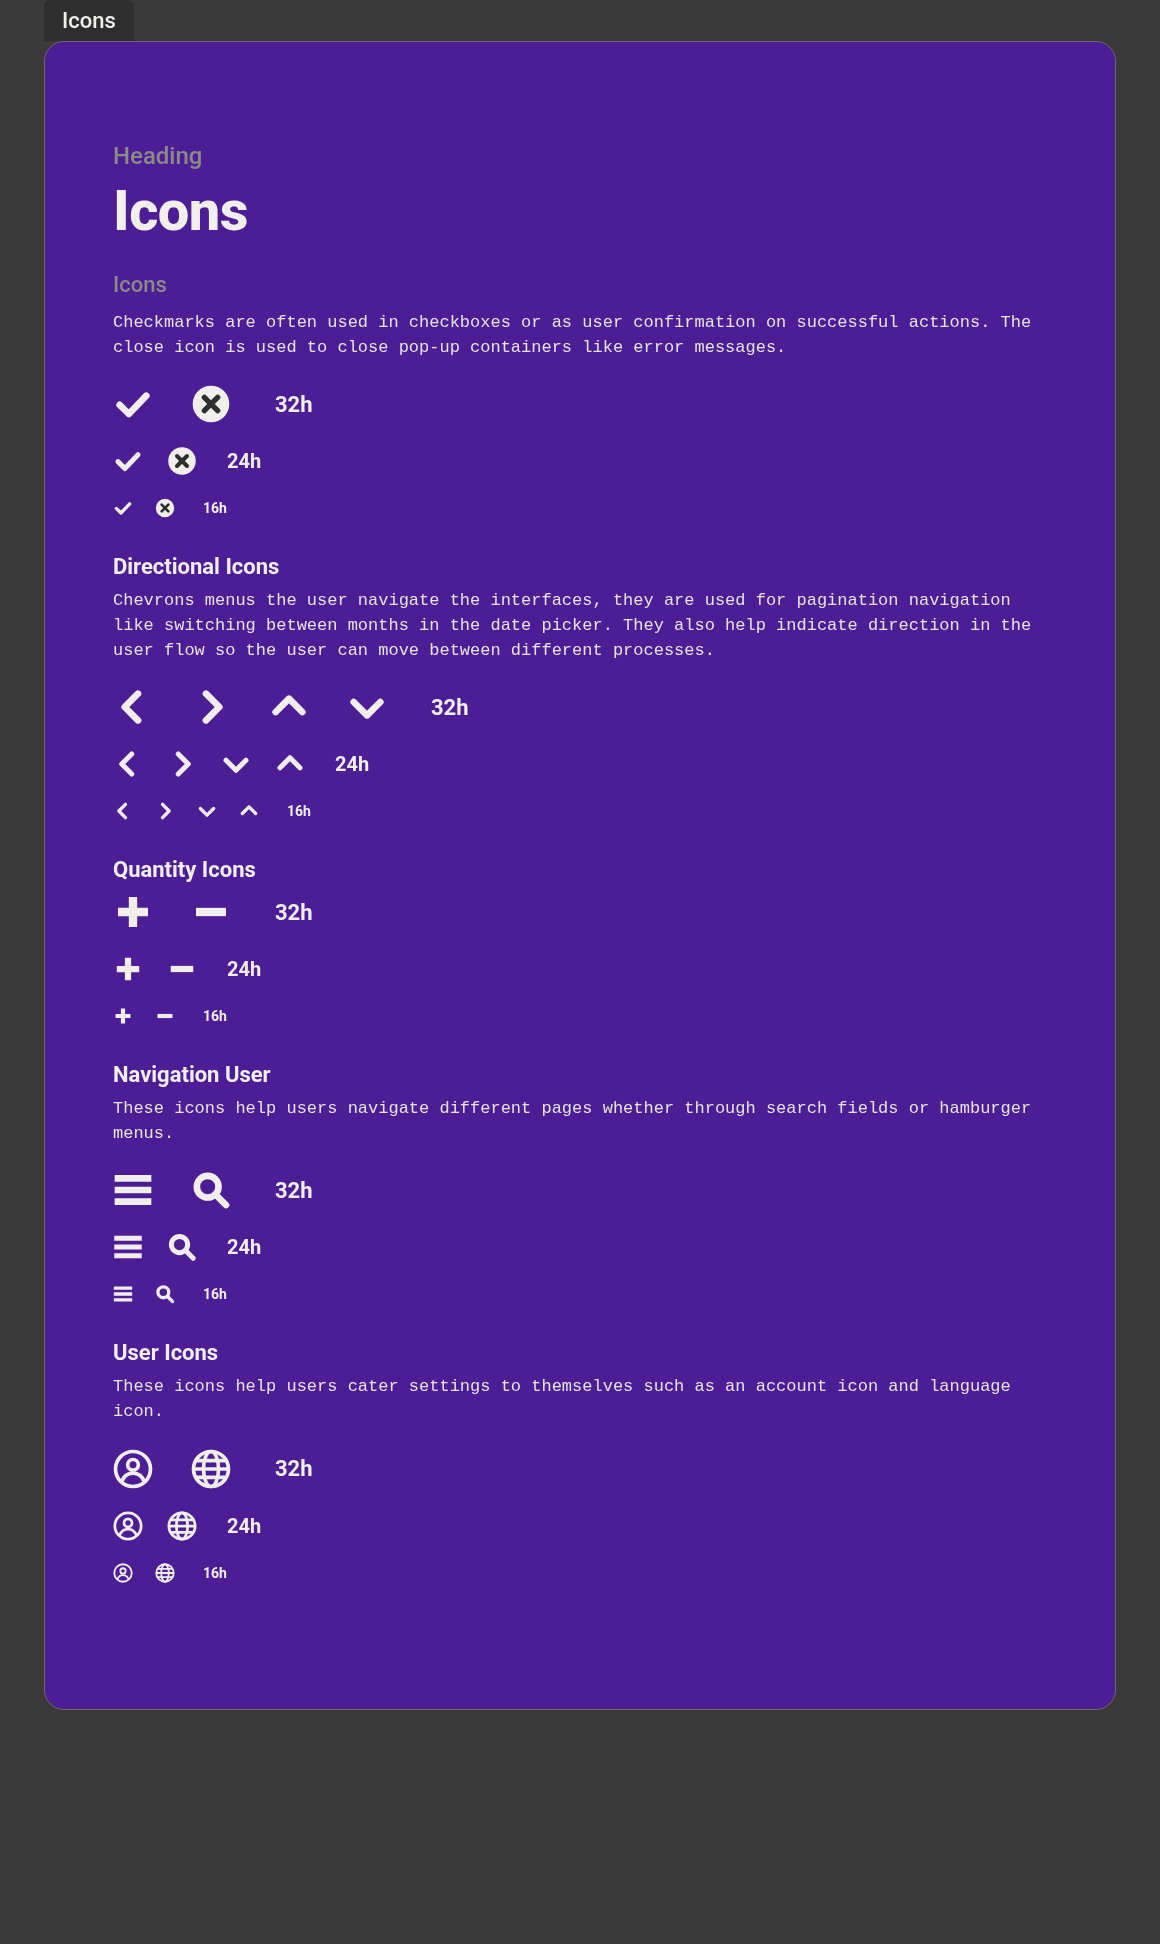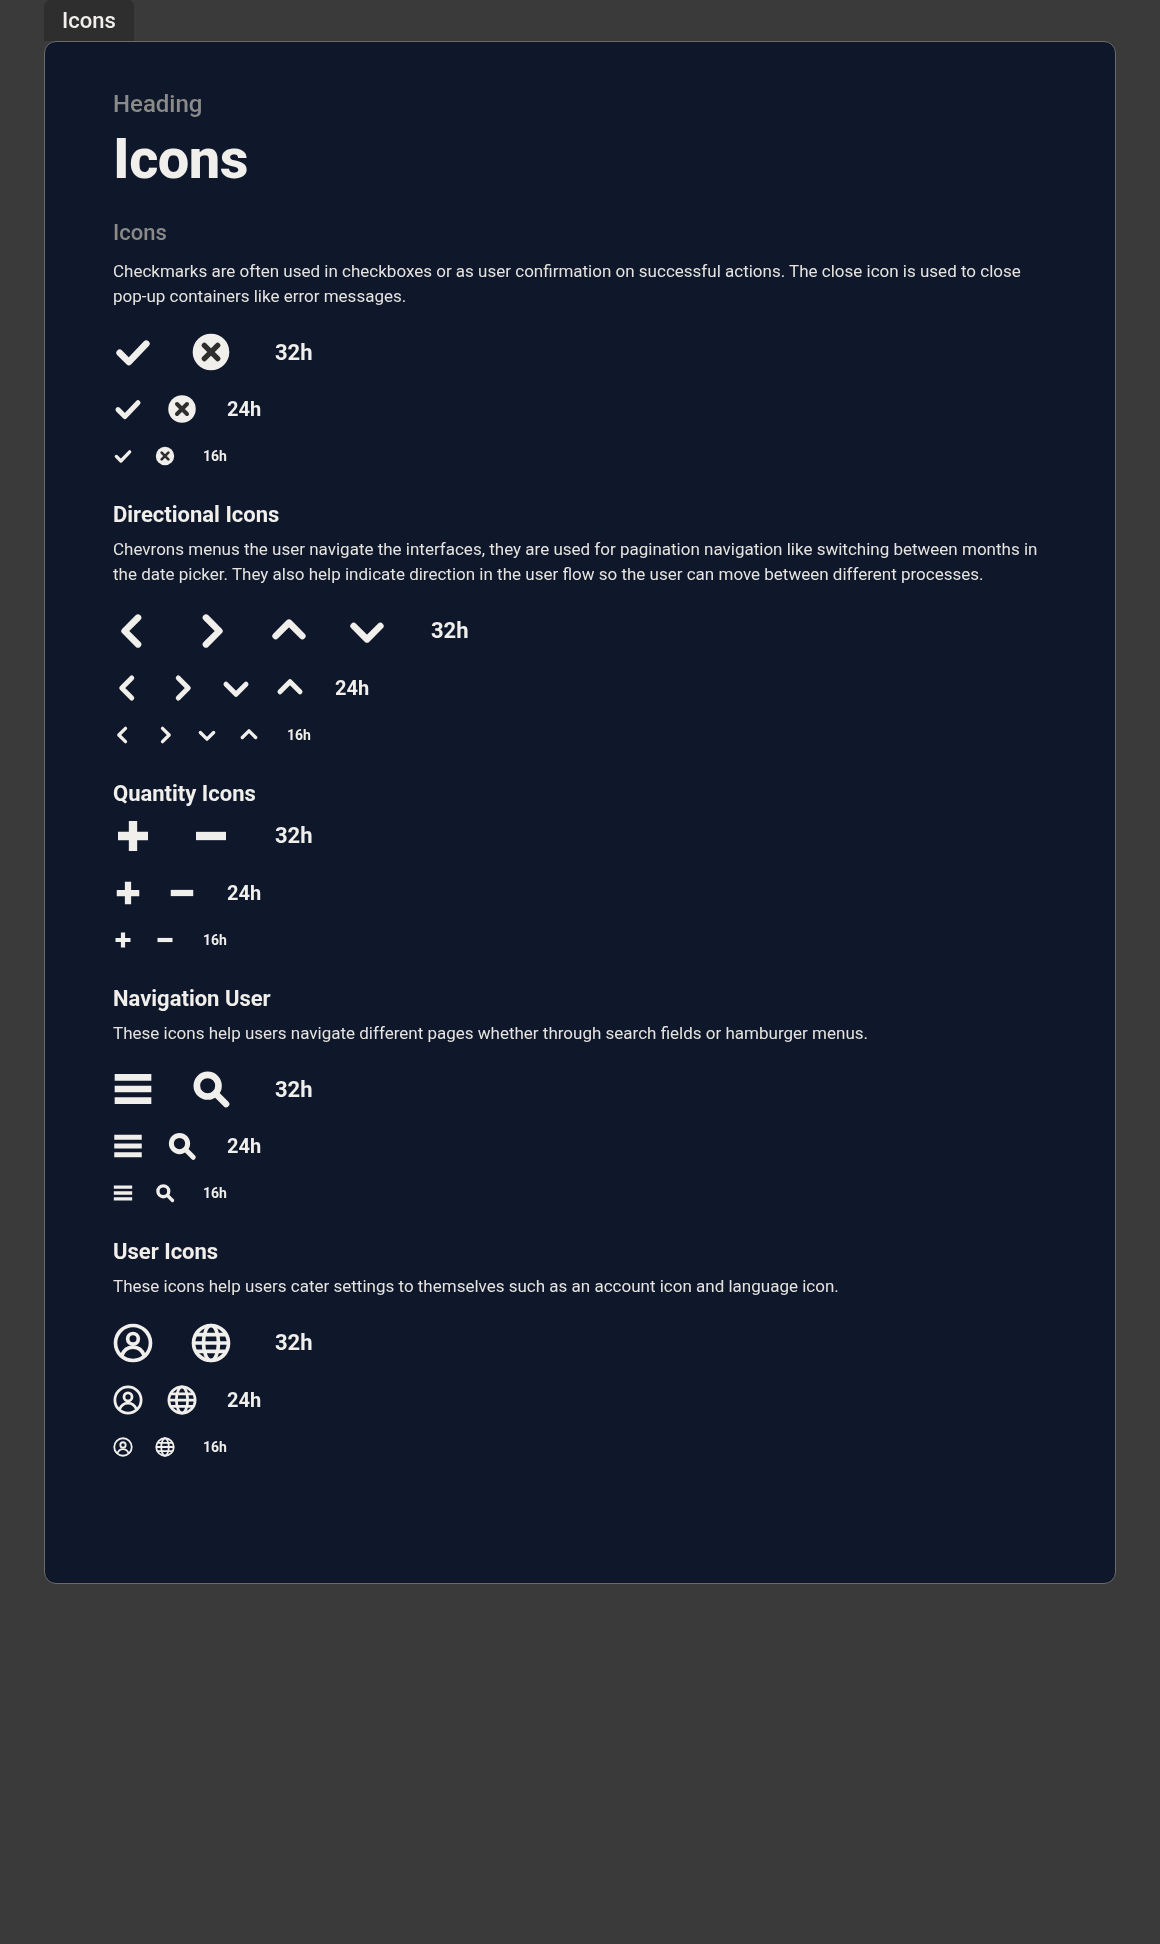--- a/index.html
+++ b/index.html
@@ -16,23 +16,23 @@
     padding: 8px 18px;
     border-radius: 6px 6px 0 0;
     font-size: 22px;
     font-weight: 500;
     margin-left: 44px;
     color: #f0efec;
   }
   .panel {
     margin: 0 44px 44px 44px;
     border: 1px solid #6b6b6b;
-    border-radius: 12px;
-    background: #0f172a;
-    padding: 48px 68px 90px 68px;
+    border-radius: 20px;
+    background: #4c1d95;
+    padding: 100px 68px 90px 68px;
   }
   .eyebrow {
     color: #8a8a88;
     font-size: 24px;
     font-weight: 500;
     margin-bottom: 8px;
   }
   .eyebrow2 {
     color: #8a8a88;
     font-size: 22px;
@@ -59,20 +59,21 @@
     margin-top: 12px;
     margin-bottom: 10px;
     color: #f0efec;
   }
   p.sec-desc {
     font-size: 17px;
     line-height: 1.45;
     color: #e6e4e0;
     max-width: 940px;
     margin-bottom: 24px;
+    font-family: Liberation Mono, monospace;
   }
   .row { display: flex; align-items: center; gap: 38px; margin-bottom: 22px; }
   .row .size-label { font-size: 22px; font-weight: 700; color: #f0efec; margin-left: 6px; }
   .row24 .size-label { font-size: 20px; }
   .row16 .size-label { font-size: 14px; }
   .row24 { gap: 24px; }
   .row16 { gap: 22px; }
   .section { margin-bottom: 36px; }
   svg { display: block; }
   .ic32 { width: 40px; height: 40px; }

